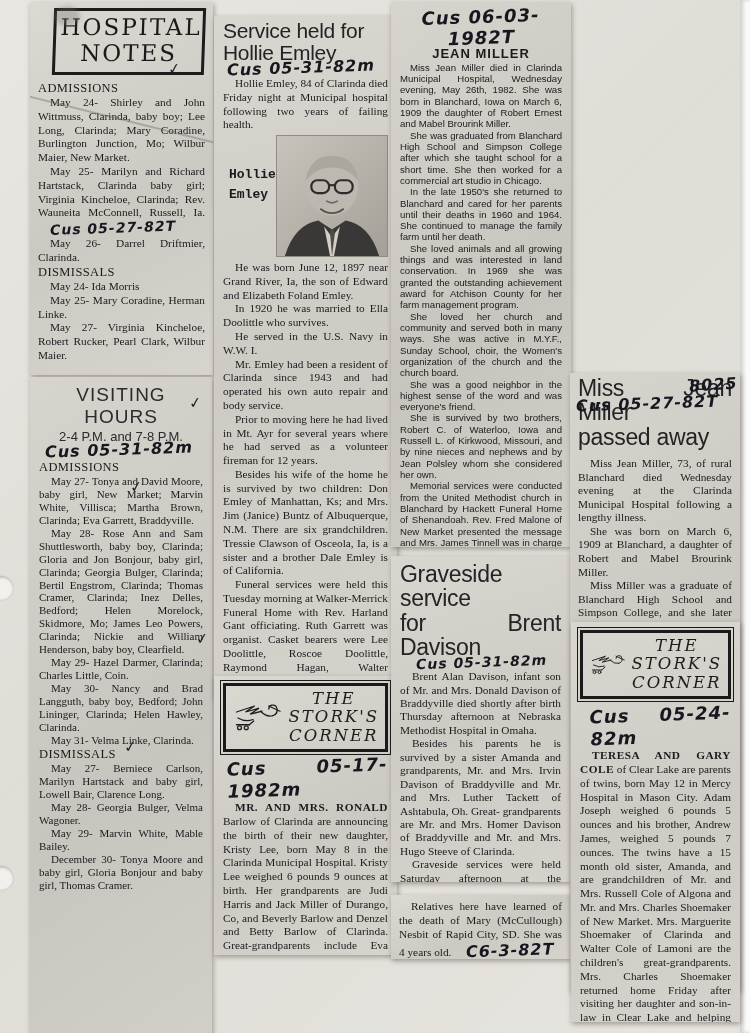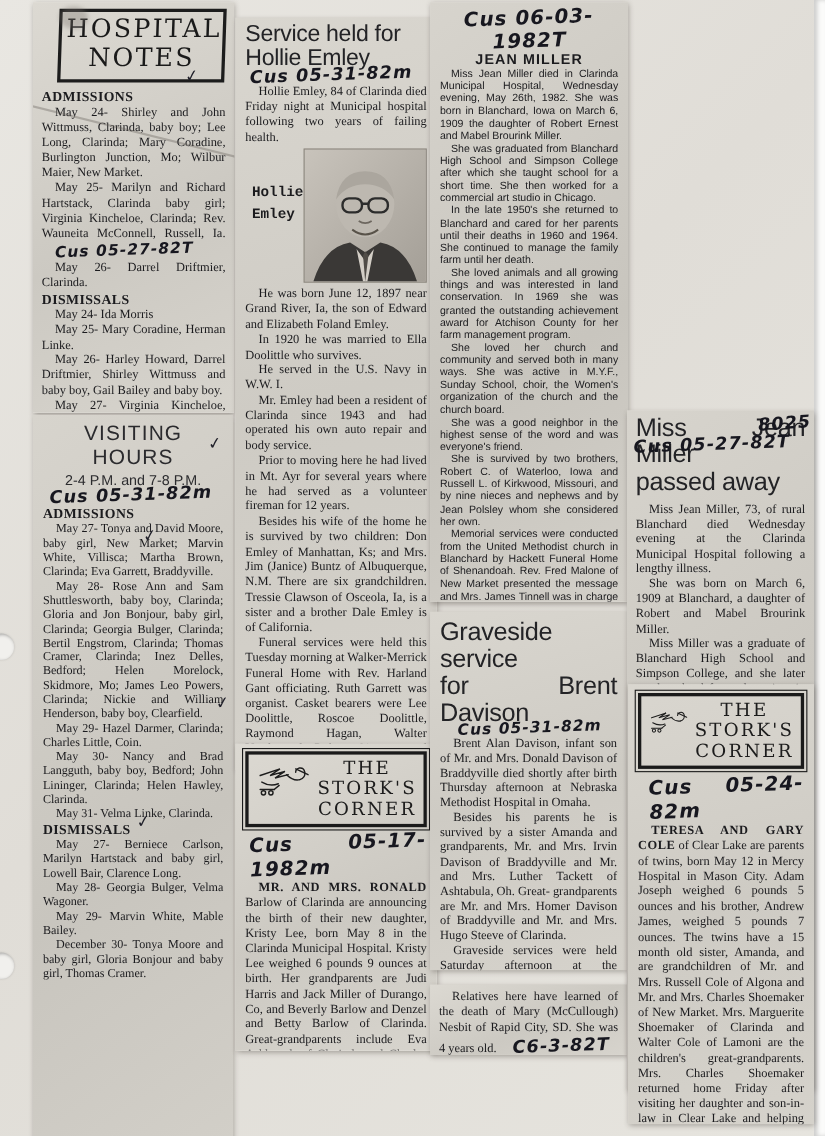--- a/index.html
+++ b/index.html
@@ -10,36 +10,36 @@
   #page-edge { position:absolute; right:0; top:0; width:10px; height:100%;
           background:#fbfbfa; box-shadow:inset 3px 0 4px rgba(0,0,0,.18); }
   .clip { position:absolute; color:#1b1b1e; box-shadow:1px 2px 5px rgba(70,65,58,.45); overflow:hidden; }
   .shade-a { background:linear-gradient(155deg,#dcd9d2,#ccc9c2 55%,#d7d4cd); }
   .shade-b { background:linear-gradient(145deg,#d7d4cd,#c8c5be 60%,#d2cfc8); }
   .shade-c { background:linear-gradient(165deg,#d9d6cf,#cecbc4 50%,#d5d2cb); }
   .sbody { font-size:11.3px; line-height:1.22; text-align:justify; }
   .sbody p { text-indent:12px; }
   .sans-body { font-family:"Liberation Sans", sans-serif; font-size:9.6px; line-height:1.18; text-align:justify; }
   .sans-body p { text-indent:10px; }
-  .subhead { font-weight:bold; font-size:12.5px; letter-spacing:.4px; text-indent:0 !important; }
+  .subhead { font-weight:normal; font-size:12.5px; letter-spacing:.4px; text-indent:0 !important; }
   .headline { font-family:"Liberation Sans", sans-serif; color:#232326; line-height:1.06; letter-spacing:-.3px; }
   .h21 { font-size:21px; }  .h23 { font-size:23px; }
   .hand { font-family:"DejaVu Sans", sans-serif; font-style:italic; font-weight:bold;
           color:#17171f; letter-spacing:1px; display:inline-block; transform:rotate(-2deg); }
   .hand-sm { font-size:14px; } .hand-md { font-size:16px; } .hand-lg { font-size:18px; }
   .check { position:absolute; font-family:"DejaVu Sans", sans-serif; font-weight:bold;
            font-size:15px; color:#20202a; transform:rotate(-8deg); z-index:5; }
   .title-box { border:3px solid #1c1c1c; padding:3px 4px 5px; text-align:center;
            font-family:"DejaVu Serif", serif; font-size:23px; letter-spacing:2px;
            transform:skewX(-2deg); line-height:1.15; color:#1a1a1a; }
   .vh-title { font-family:"Liberation Sans", sans-serif; font-size:19px; letter-spacing:1px;
            color:#2b2b2e; text-align:center; }
   .vh-hours { font-family:"Liberation Sans", sans-serif; font-size:13px; text-align:center; color:#2b2b2e; }
   .stork-box { border:3px solid #1a1a1a; outline:1px solid #1a1a1a; outline-offset:2px;
-           display:flex; align-items:flex-start; gap:4px; padding:4px 6px; }
+           display:flex; align-items:center; gap:4px; padding:4px 6px;font-style:italic; }
   .stork-title { flex:1; text-align:center; font-family:"DejaVu Serif", serif;
            font-size:16.5px; letter-spacing:2px; line-height:1.12; color:#1c1c1c; }
   .photo-row { display:flex; margin:3px 0 4px; }
   .photo-caption { width:62px; font-weight:bold; font-size:13px; line-height:1.5;
            padding:30px 0 0 6px; text-indent:0;font-family:Liberation Mono, monospace; }
   .photo-frame { width:112px; height:122px; background:#b9b4ac; border:1px solid #8f8a82; }
   .jm-title { font-family:"Liberation Sans", sans-serif; font-weight:bold; font-size:13px;
            letter-spacing:1px; text-align:center; text-indent:0 !important; }
   .lead-caps { letter-spacing:.5px; }
   .hole { position:absolute; left:-11px; width:24px; height:24px; border-radius:50%;
@@ -66,21 +66,20 @@
       <div>NOTES</div>
     </div>
     <div class="subhead">ADMISSIONS</div>
     <p>May 24- Shirley and John Wittmuss, Clarinda, baby boy; Lee Long, Clarinda; Mary Coradine, Burlington Junction, Mo; Wilbur Maier, New Market.</p>
     <p><span>May 25- Marilyn and Richard Hartstack, Clarinda baby girl; Virginia Kincheloe, Clarinda; Rev. Wauneita McConnell, Russell, Ia.</span>
       <span class="hand hand-sm">Cus 05-27-82T</span></p>
     <p>May 26- Darrel Driftmier, Clarinda.</p>
     <div class="subhead">DISMISSALS</div>
     <p>May 24- Ida Morris</p>
     <p>May 25- Mary Coradine, Herman Linke.</p>
-    <p>May 26- Harley Howard, Darrel Driftmier, Shirley Wittmuss and baby boy, Gail Bailey and baby boy.</p>
     <p>May 27- Virginia Kincheloe, Robert Rucker, Pearl Clark, Wilbur Maier.</p>
   </div>
   <div class="check" style="left:168px; top:60px;">✓</div>
 
   <div class="clip shade-b sbody" id="clip-visiting" style="left:30px; top:377px; width:182px; height:662px; padding:7px 9px 4px; font-size:11px; line-height:1.18;">
     <div class="vh-title">VISITING HOURS</div>
     <div class="vh-hours">2-4 P.M. and 7-8 P.M.</div>
     <div style="margin:-3px 0 0 6px;"><span class="hand hand-md">Cus 05-31-82m</span></div>
     <div class="subhead">ADMISSIONS</div>
     <p>May 27- Tonya and David Moore, baby girl, New Market; Marvin White, Villisca; Martha Brown, Clarinda; Eva Garrett, Braddyville.</p>

